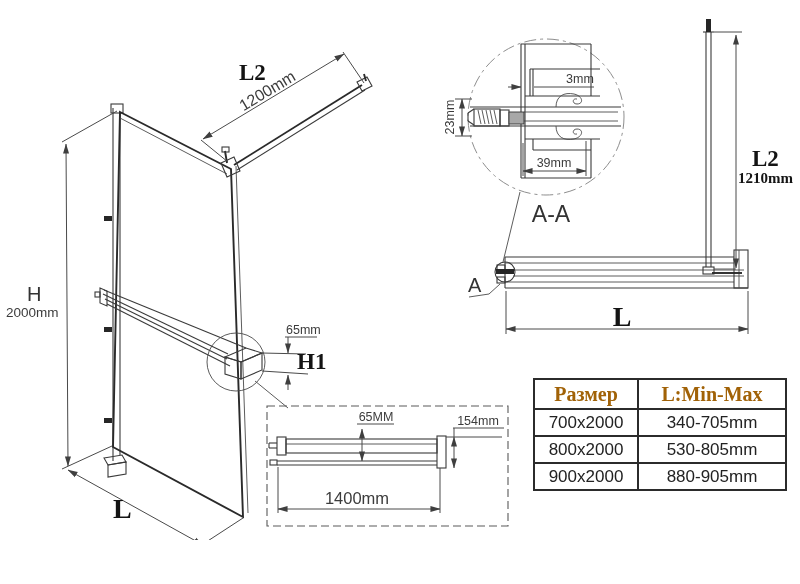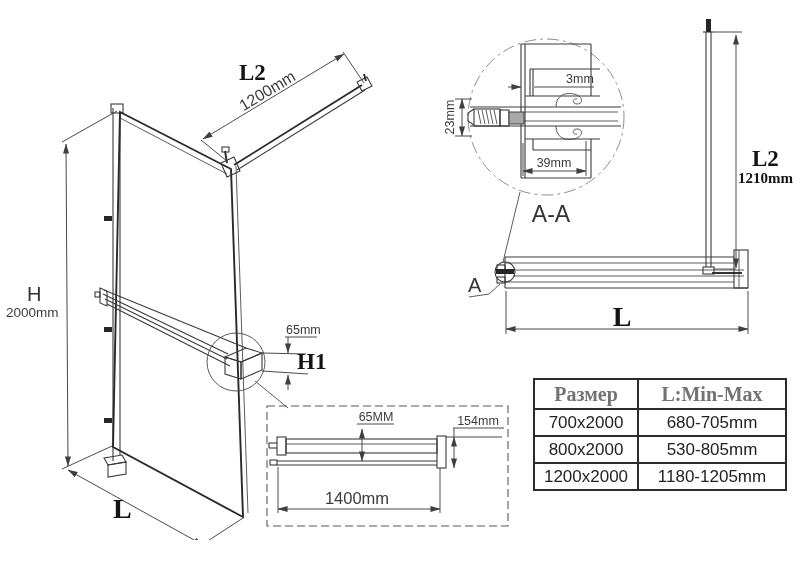--- a/index.html
+++ b/index.html
@@ -26,21 +26,21 @@
   .boldL {font:bold 23px "Liberation Serif",serif;fill:#141414;}
   .boldS {font:bold 15px "Liberation Serif",serif;fill:#141414;}
   .boldXL{font:bold 28px "Liberation Serif",serif;fill:#141414;}
   .rot   {font:16px "Liberation Sans",sans-serif;fill:#3c3c3c;}
 
   
   .size-table{position:absolute;left:533px;top:378px;width:252px;border-collapse:collapse;
               table-layout:fixed;background:#fff;}
   .size-table th,.size-table td{border:2px solid #2b2b2b;text-align:center;vertical-align:middle;
               padding:0;overflow:hidden;white-space:nowrap;}
-  .size-table th{height:28px;font:bold 20px "Liberation Serif","DejaVu Serif",serif;color:#737373;}
+  .size-table th{height:28px;font:bold 20px "Liberation Serif","DejaVu Serif",serif;color:#a16207;}
   .size-table td{height:25px;font:17px "Liberation Sans","DejaVu Sans",sans-serif;color:#222;margin-top:41px;}
   .col-size{width:104px;}
   .col-range{width:148px;}
 </style>
 </head>
 <body>
 
 <div class="stage">
 
 <svg width="800" height="584" viewBox="0 0 800 584">
@@ -282,26 +282,26 @@
       </colgroup>
   <thead>
     <tr>
       <th>Размер</th>
       <th>L:Min-Max</th>
     </tr>
   </thead>
   <tbody>
     <tr>
       <td>700x2000</td>
-      <td>680-705mm</td>
+      <td>340-705mm</td>
     </tr>
     <tr>
       <td>800x2000</td>
       <td>530-805mm</td>
     </tr>
     <tr>
-      <td>1200x2000</td>
-      <td>1180-1205mm</td>
+      <td>900x2000</td>
+      <td>880-905mm</td>
     </tr>
   </tbody>
 </table>
 
 </div>
 
 </body></html>

